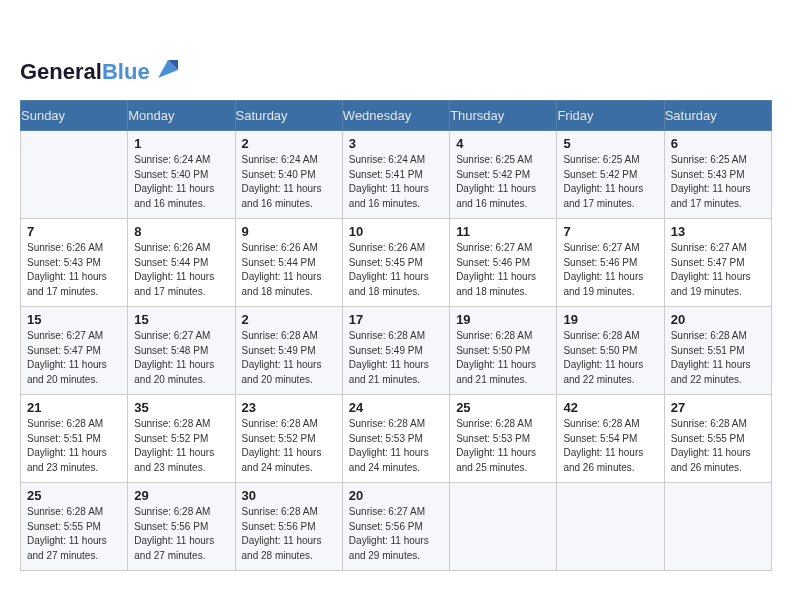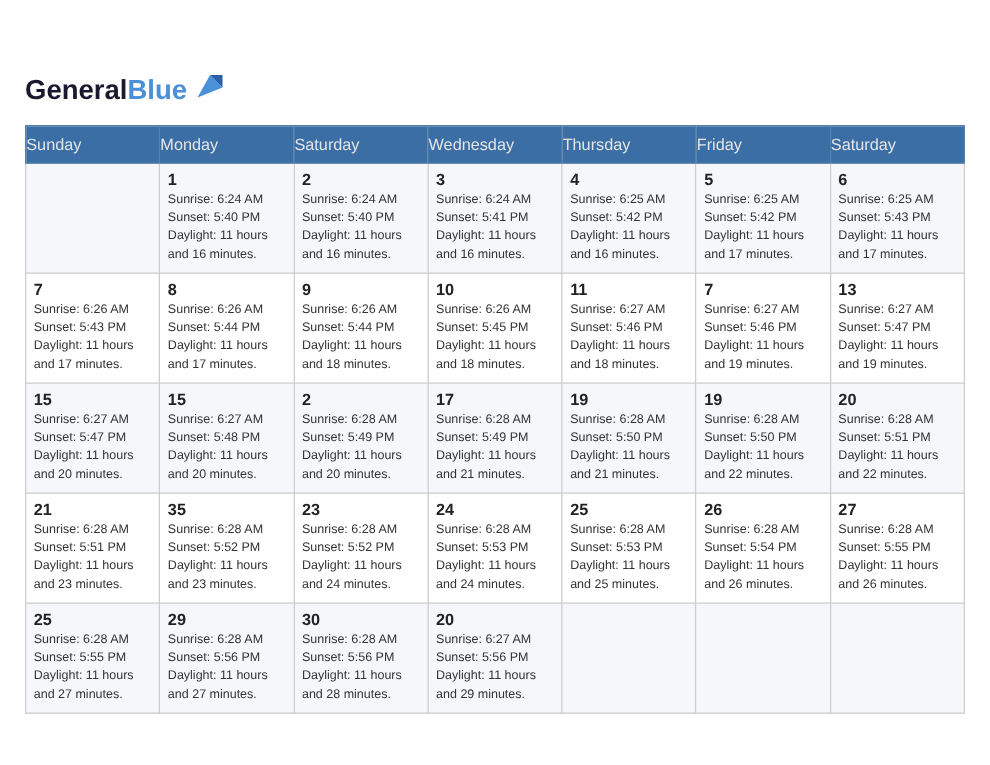--- a/index.html
+++ b/index.html
@@ -218,21 +218,21 @@
         </td>
         <td>
           <div class="day-number">24</div>
           <div class="day-info">Sunrise: 6:28 AM<br>Sunset: 5:53 PM<br>Daylight: 11 hours and 24 minutes.</div>
         </td>
         <td>
           <div class="day-number">25</div>
           <div class="day-info">Sunrise: 6:28 AM<br>Sunset: 5:53 PM<br>Daylight: 11 hours and 25 minutes.</div>
         </td>
         <td>
-          <div class="day-number">26</div>
+          <div class="day-number">42</div>
           <div class="day-info">Sunrise: 6:28 AM<br>Sunset: 5:54 PM<br>Daylight: 11 hours and 26 minutes.</div>
         </td>
         <td>
           <div class="day-number">27</div>
           <div class="day-info">Sunrise: 6:28 AM<br>Sunset: 5:55 PM<br>Daylight: 11 hours and 26 minutes.</div>
         </td>
       </tr>
       <tr>
         <td>
           <div class="day-number">25</div>

